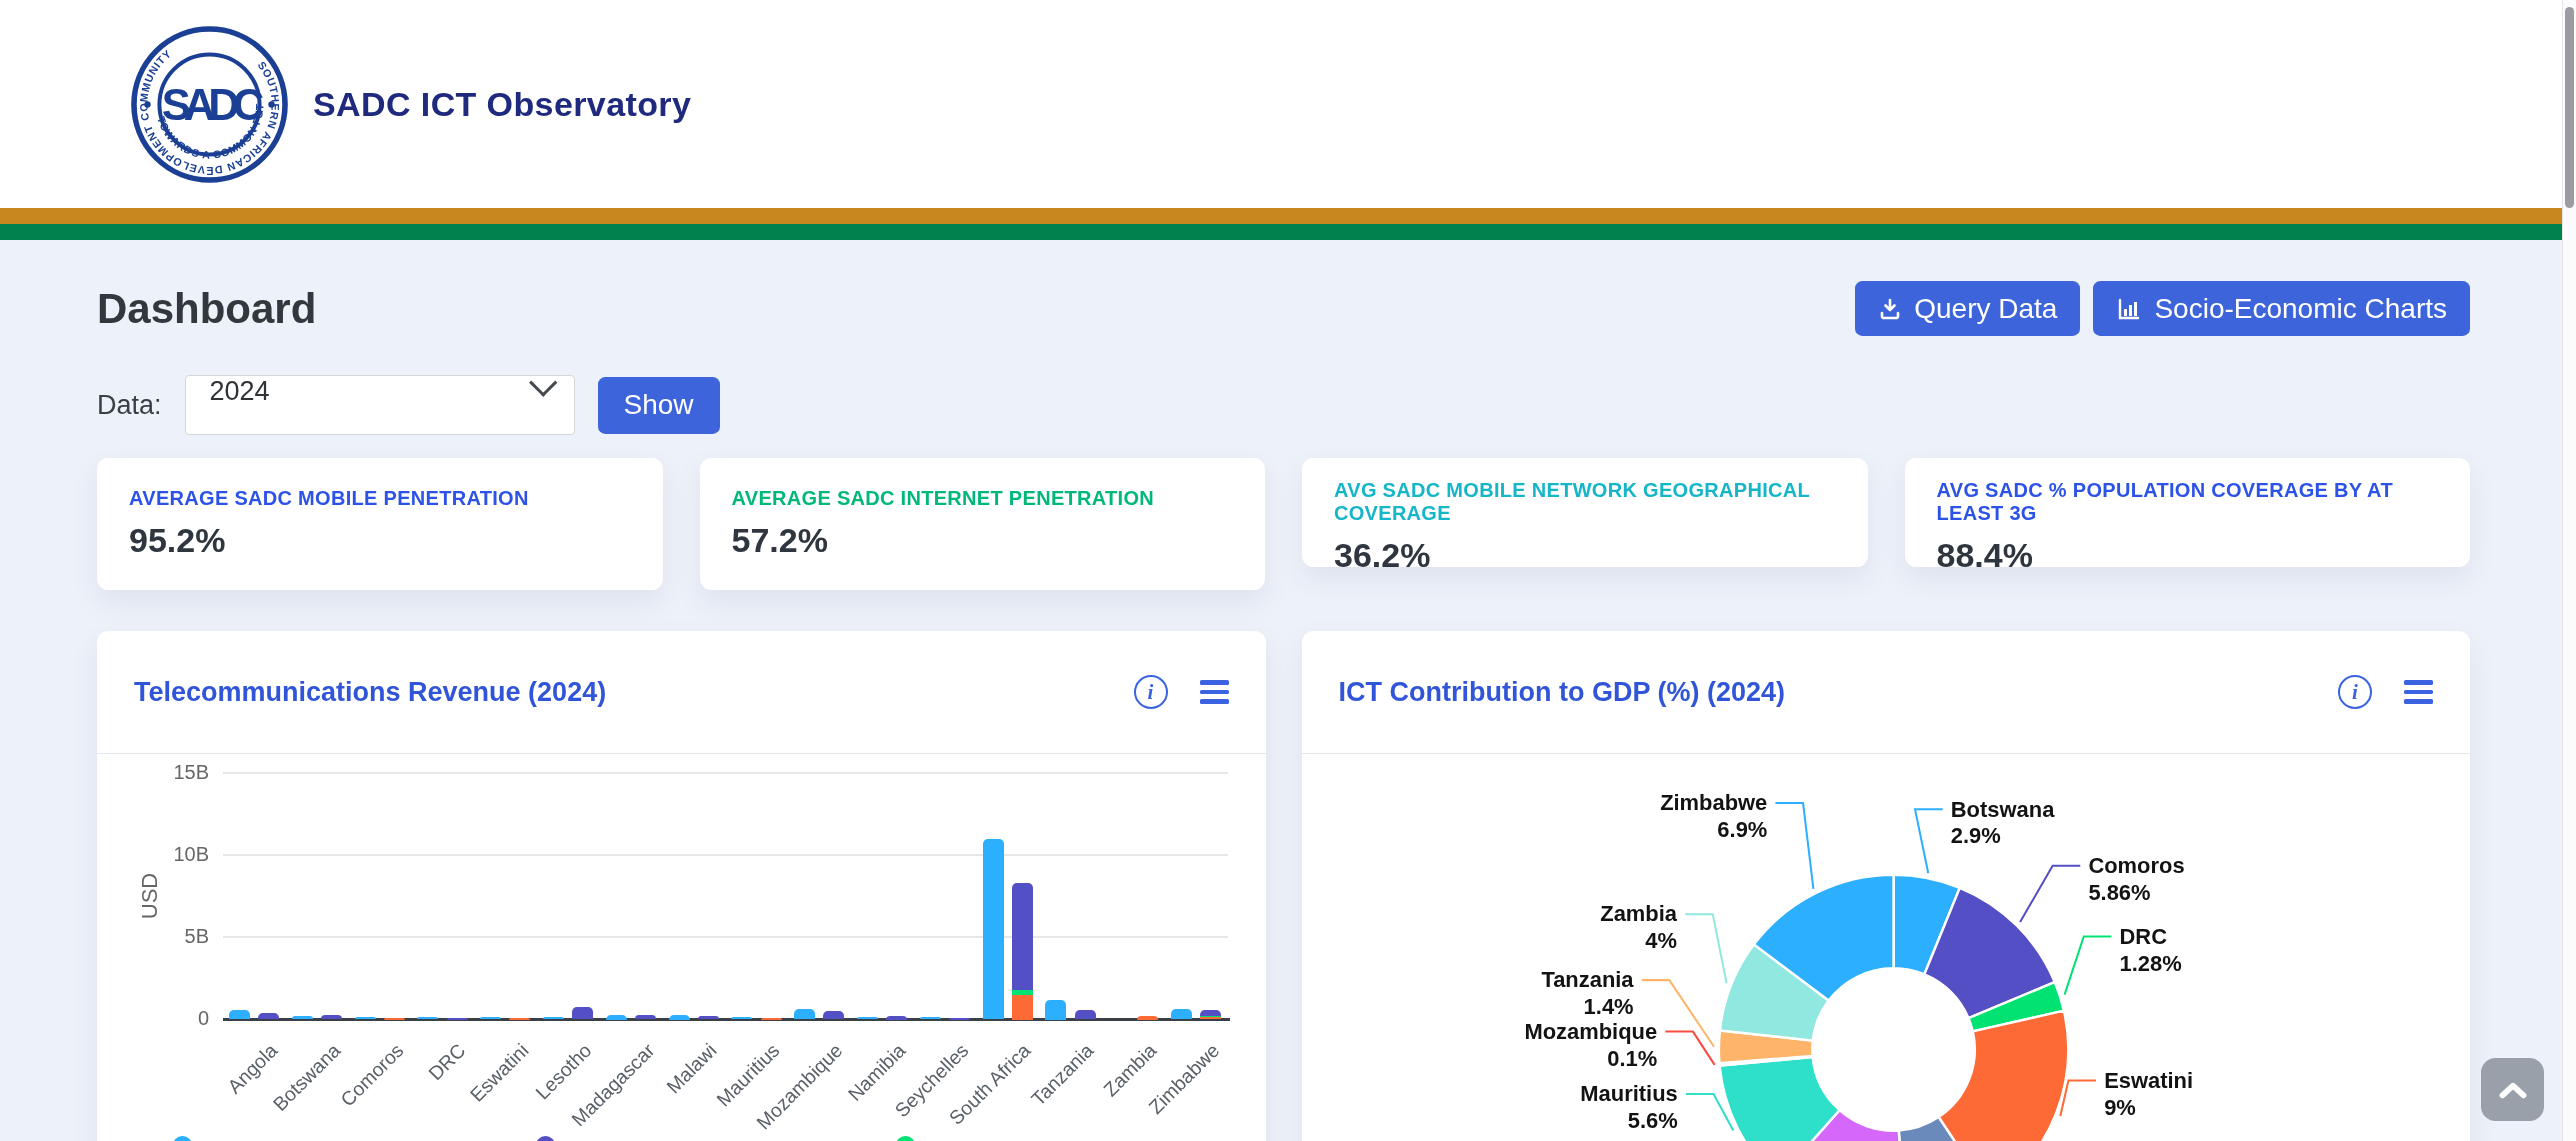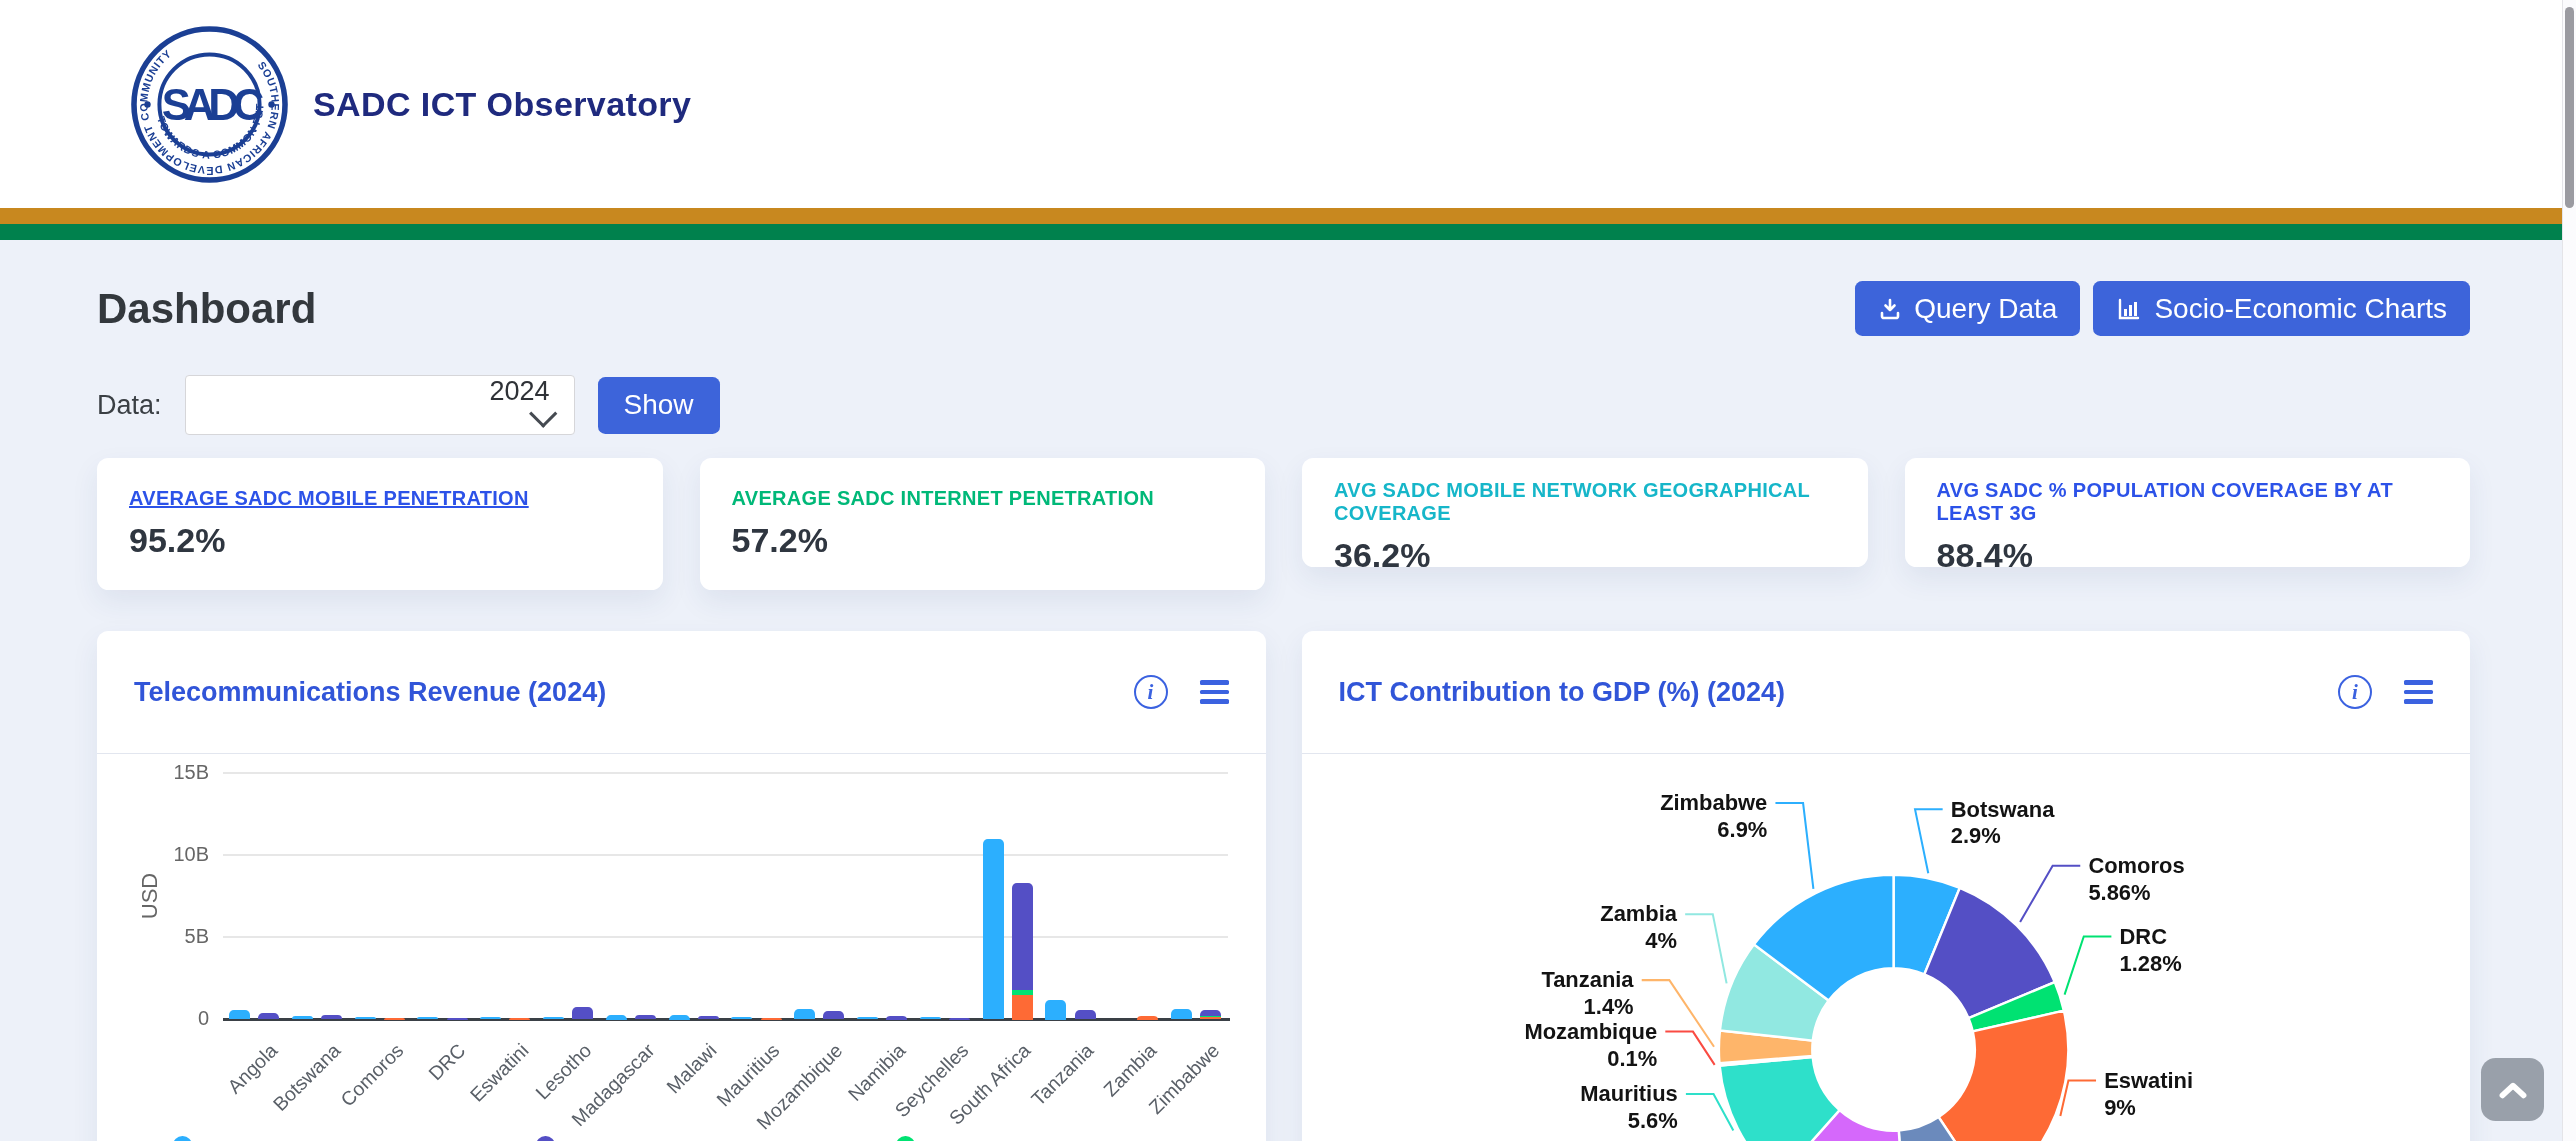--- a/index.html
+++ b/index.html
@@ -25,22 +25,22 @@
   .page-title { font-size:42px; font-weight:600; color:#33383d; }
   .actions { margin-left:auto; display:flex; gap:13px; }
   .btn { background:#3d64da; color:#fff; font-size:28px; font-weight:500; border:none;
          border-radius:7.3px; height:55px; padding:0 23px; display:flex; align-items:center;
          gap:12px; cursor:pointer; }
   .btn svg { display:block; }
 
   .filter-row { display:flex; align-items:center; margin-top:39px; gap:23px; }
   .filter-label { font-size:27px; color:#3a3f44; }
   .select { width:390px; height:60px; background:#fff; border:1.6px solid #d6d6d9;
-            border-radius:4px; display:flex; align-items:flex-end; padding:0 24px;
-            font-size:27px; color:#2f3237; position:relative; cursor:pointer;flex-direction:column; }
+            border-radius:4px; display:flex; align-items:flex-start; padding:0 24px;
+            font-size:27px; color:#2f3237; position:relative; cursor:pointer; }
   .select .chev { margin-left:auto; width:19.5px; height:19.5px; border-right:3.2px solid #454a51;
             border-bottom:3.2px solid #454a51; transform:rotate(45deg) translateY(-4.9px); }
   .btn-show { height:57px; padding:0 26px; }
 
   
   .stats { display:flex; gap:37px; margin-top:23px; align-items:flex-start; }
   .stat-card { background:#fff; border-radius:11.4px; flex:1;
                box-shadow:0 11.4px 28px rgba(40,60,120,.08); padding:29px 32px; }
   .stat-card.tall { height:132px; }
   .stat-card.short { height:109px; padding-top:21px; }
@@ -144,21 +144,21 @@
       <span>2024</span>
       <span class="chev"></span>
     </div>
     <button class="btn btn-show">
       <span>Show</span>
     </button>
   </div>
 
   <div class="stats">
     <div class="stat-card tall">
-      <div class="stat-title" style="color: rgb(44, 82, 232); text-decoration: underline;">AVERAGE SADC MOBILE PENETRATION</div>
+      <div class="stat-title" style="color: rgb(44, 82, 232);">AVERAGE SADC MOBILE PENETRATION</div>
       <div class="stat-value">95.2%</div>
     </div>
     <div class="stat-card tall">
       <div class="stat-title" style="color: rgb(0, 184, 120);">AVERAGE SADC INTERNET PENETRATION</div>
       <div class="stat-value">57.2%</div>
     </div>
     <div class="stat-card short">
       <div class="stat-title" style="color: rgb(22, 182, 201);">AVG SADC MOBILE NETWORK GEOGRAPHICAL COVERAGE</div>
       <div class="stat-value">36.2%</div>
     </div>

